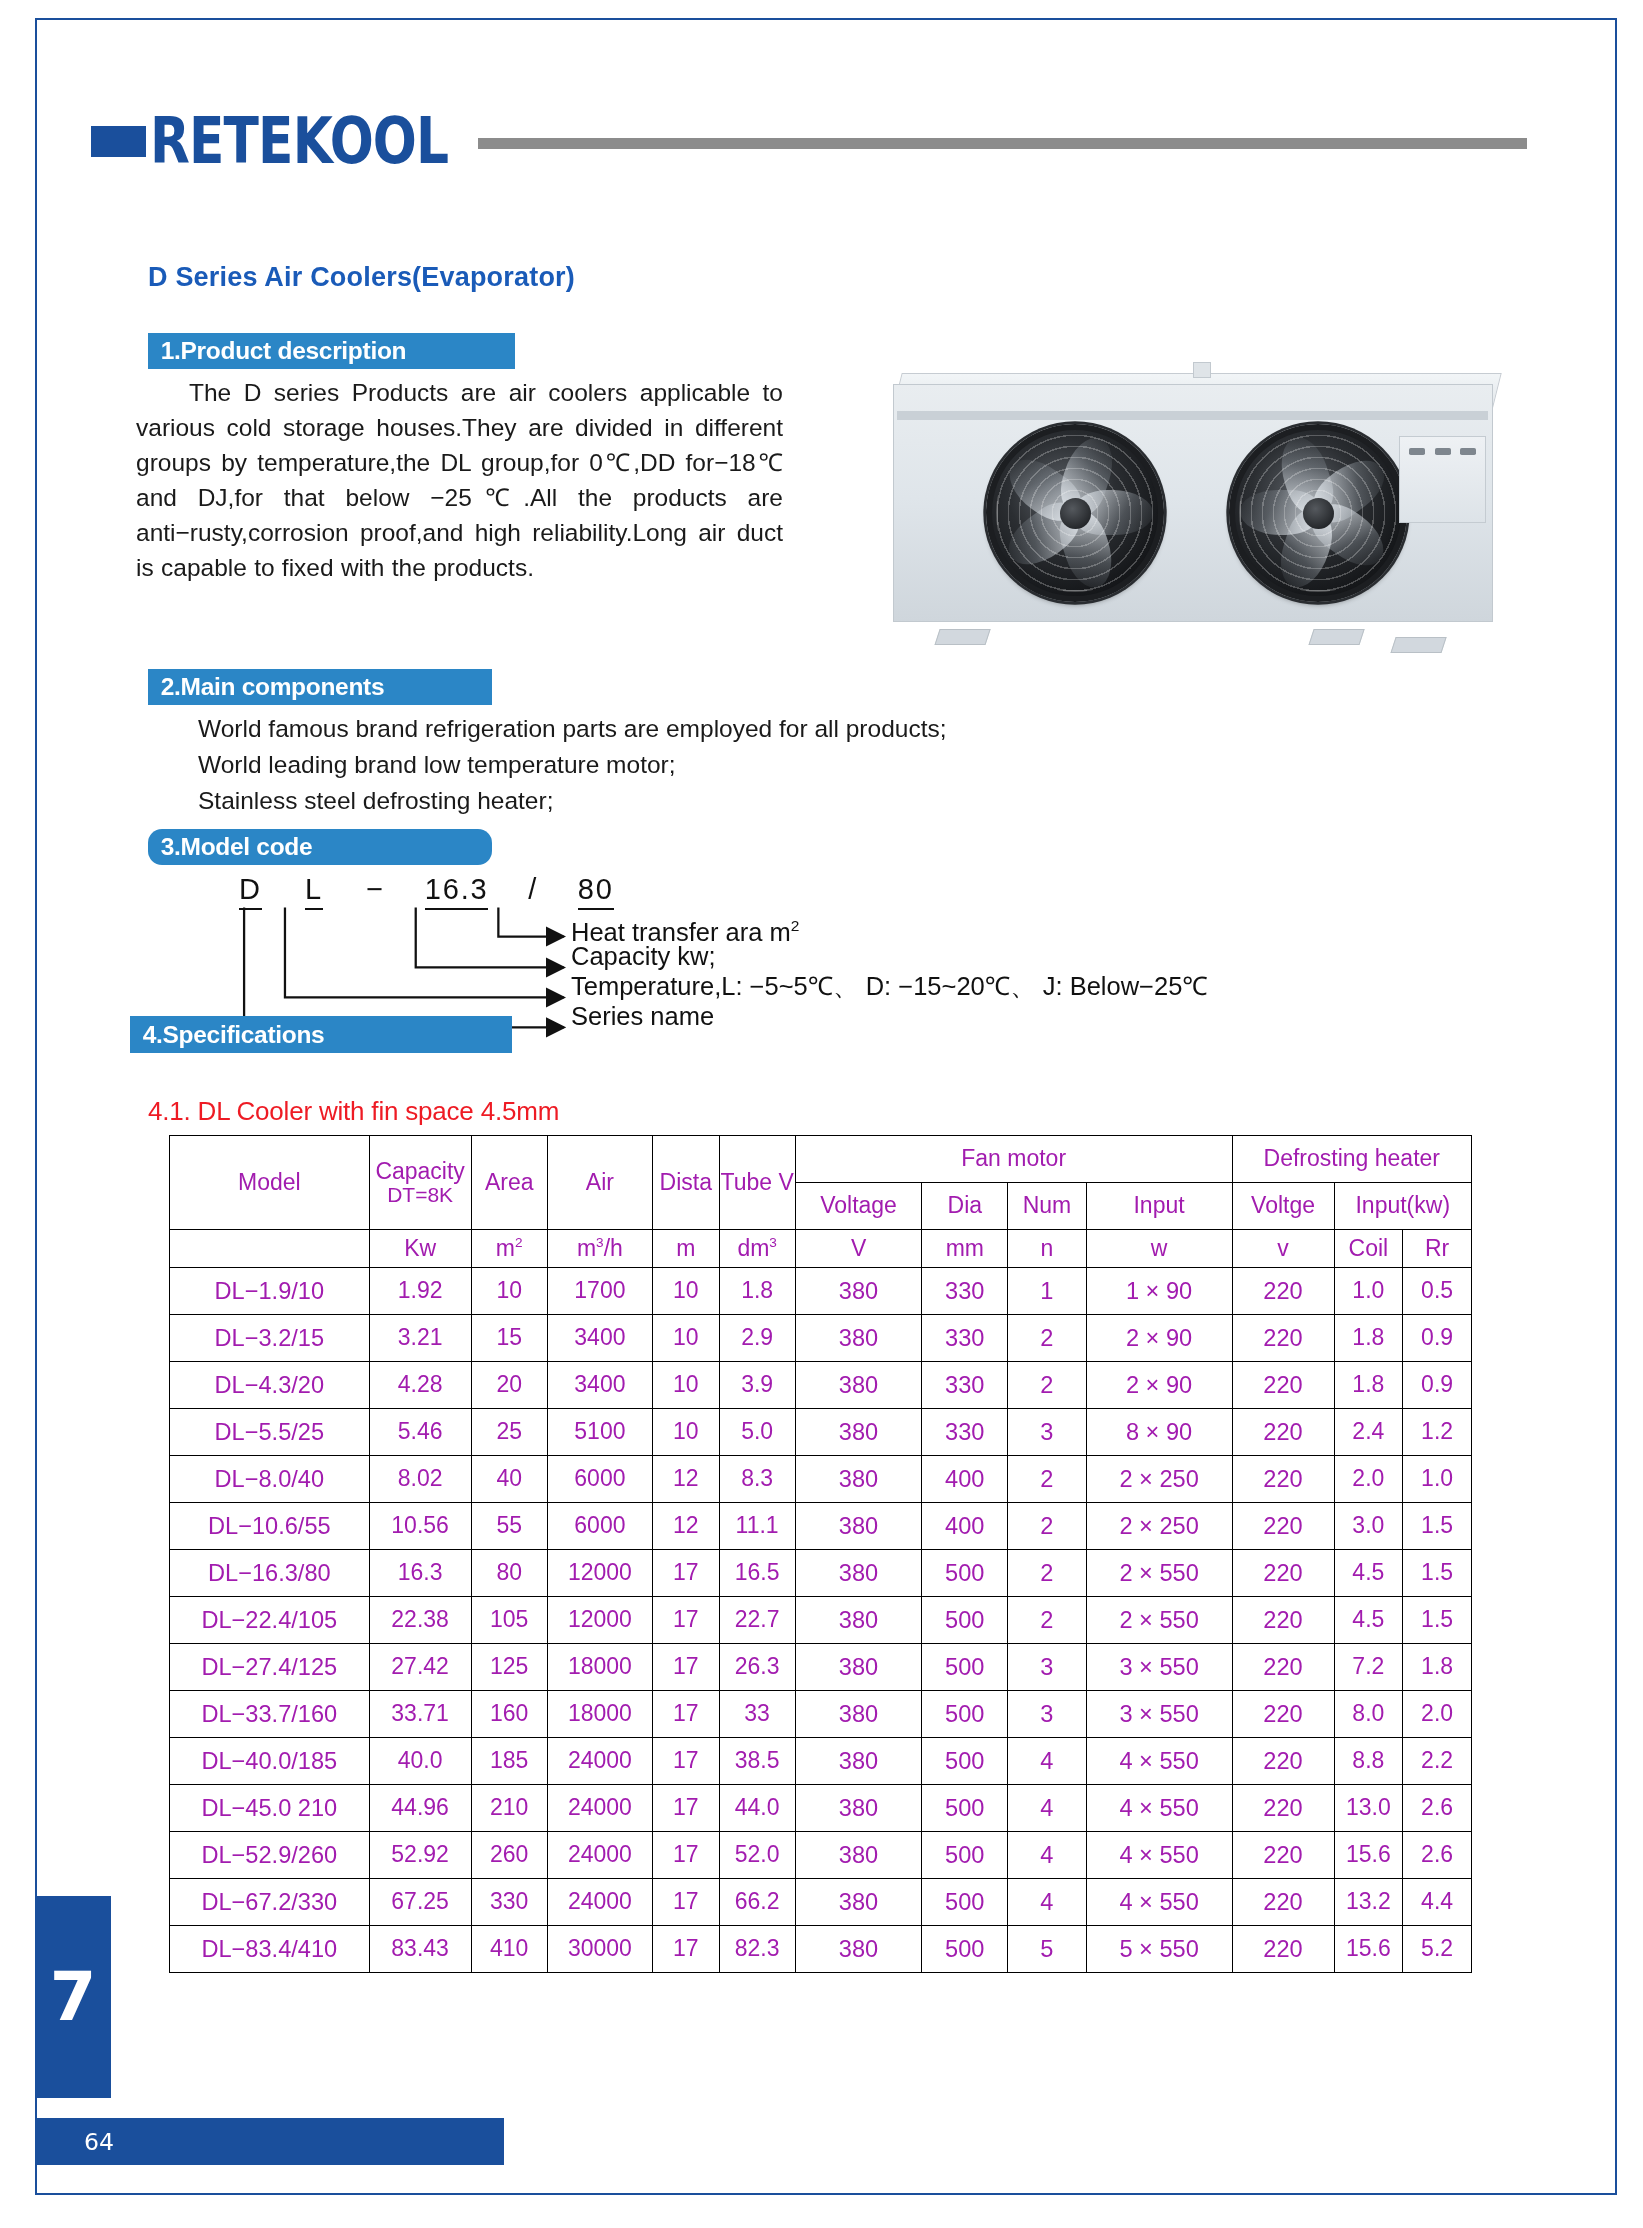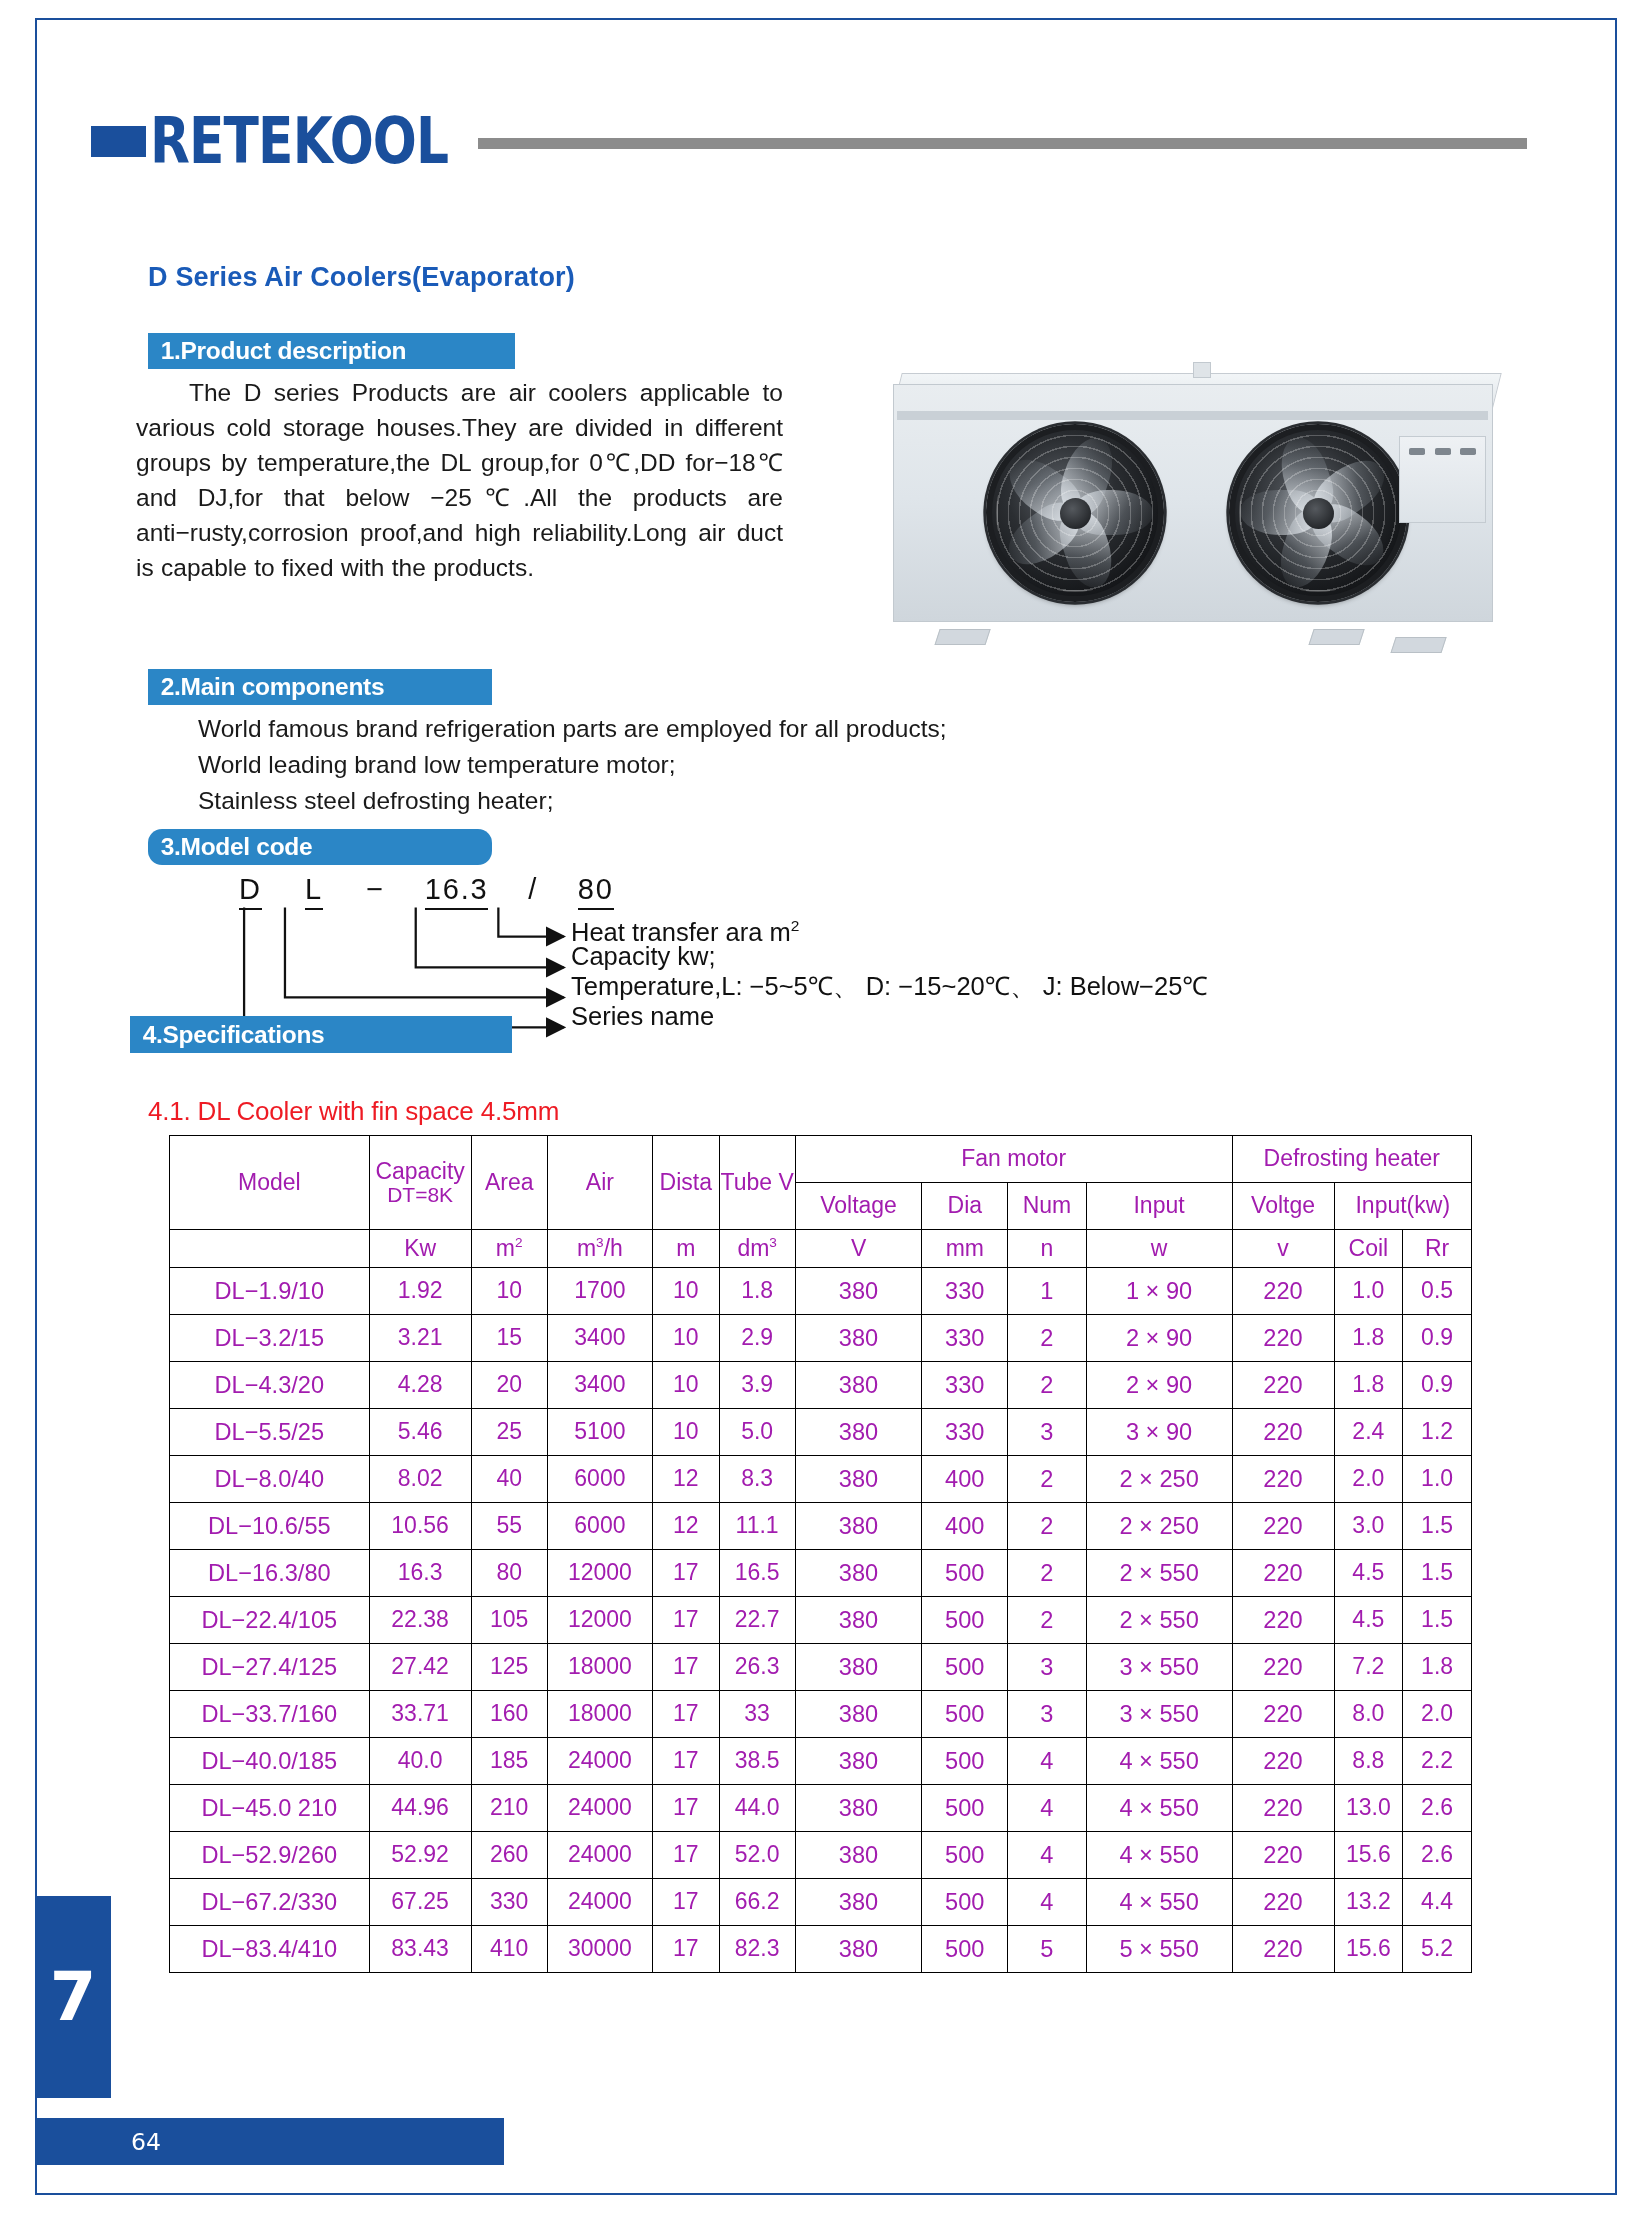--- a/index.html
+++ b/index.html
@@ -316,21 +316,21 @@
     position: absolute;
     left: 35px; top: 2118px;
     width: 1582px; height: 47px;
     display: flex;
   }
   .footer-num {
     width: 469px; height: 100%;
     background: #1a4f9c;
     color: #fff;
     display: flex; align-items: center;
-    padding-left: 96px;
+    padding-left: 49px;
     font-size: 23.6px;
     font-family: "DejaVu Sans", sans-serif;
   }
   .footer-url {
     flex: 1; height: 100%;
     background: #8c8c8c;
     color: #fff;
     display: flex; align-items: center; justify-content: center;
     font-size: 24.5px;
     letter-spacing: 2.3px;
@@ -549,21 +549,21 @@
         <tr>
           <td class="model-cell">DL−5.5/25</td>
           <td>5.46</td>
           <td>25</td>
           <td>5100</td>
           <td>10</td>
           <td>5.0</td>
           <td class="big-cell">380</td>
           <td class="big-cell">330</td>
           <td class="big-cell">3</td>
-          <td class="big-cell">3 × 90</td>
+          <td class="big-cell">8 × 90</td>
           <td class="big-cell">220</td>
           <td>2.4</td>
           <td>1.2</td>
         </tr>
         <tr>
           <td class="model-cell">DL−8.0/40</td>
           <td>8.02</td>
           <td>40</td>
           <td>6000</td>
           <td>12</td>

